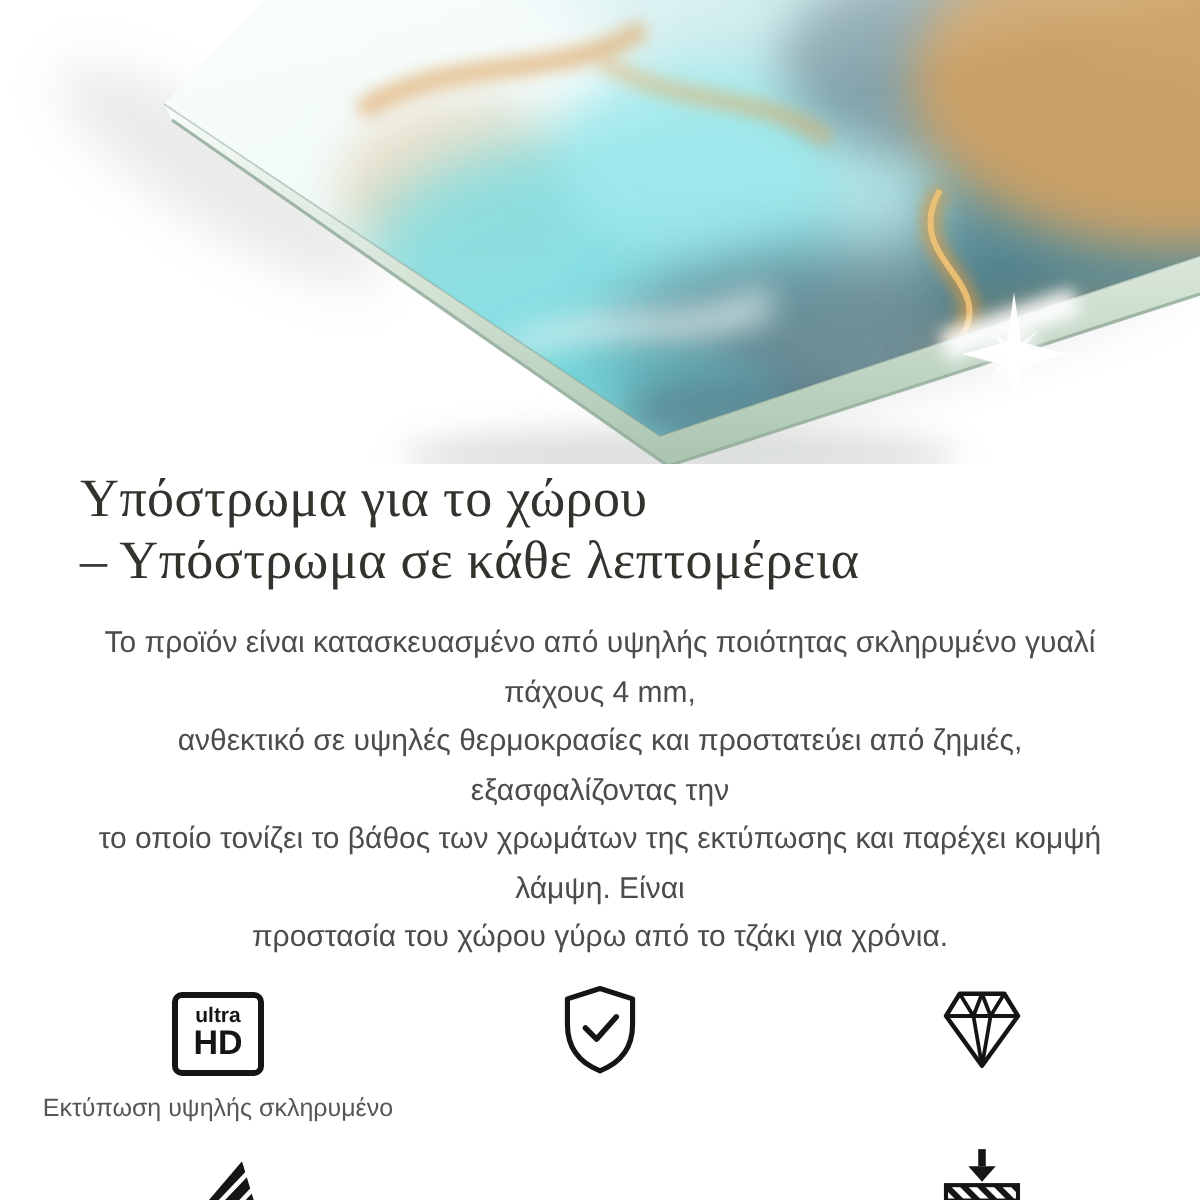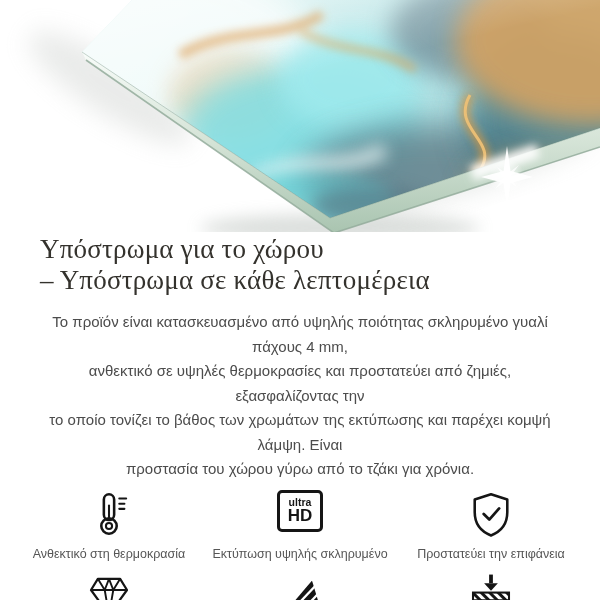--- a/index.html
+++ b/index.html
@@ -32,21 +32,21 @@
   .features{
     margin-top:8px;
     display:flex;flex-wrap:wrap;justify-content:space-between;
     padding:0 20px;
   }
   .feature{
     width:178px;margin-bottom:10px;
     display:flex;flex-direction:column;align-items:center;
   }
   .feature .icon-box{
-    height:48px;display:flex;align-items:flex-start;justify-content:center;
+    height:48px;display:flex;align-items:flex-end;justify-content:center;
     margin-bottom:8px;
   }
   .feature .label{
     font-size:12.5px;color:#565656;text-align:center;line-height:16px;
   }
   .uhd-box{
     width:40px;height:36px;border:3px solid #151515;border-radius:5px;
     display:flex;flex-direction:column;align-items:center;justify-content:center;
     color:#151515;
   }
@@ -146,55 +146,38 @@
     <div class="desc">
       <div>Το προϊόν είναι κατασκευασμένο από υψηλής ποιότητας σκληρυμένο γυαλί πάχους 4 mm,</div>
       <div>ανθεκτικό σε υψηλές θερμοκρασίες και προστατεύει από ζημιές, εξασφαλίζοντας την</div>
       <div>το οποίο τονίζει το βάθος των χρωμάτων της εκτύπωσης και παρέχει κομψή λάμψη. Είναι</div>
       <div>προστασία του χώρου γύρω από το τζάκι για χρόνια.</div>
     </div>
   </div>
 
   <div class="features">
 
-    <div class="feature">
-      <div class="icon-box">
-        <svg width="48" height="48" viewBox="0 0 56 56">
-          <g fill="none" stroke="#151515" stroke-width="3" stroke-linecap="round">
-            <rect x="22" y="5" width="12" height="30" rx="6"></rect>
-            <circle cx="28" cy="42" r="9"></circle>
-            <circle cx="28" cy="42" r="3.6" stroke-width="2.4"></circle>
-            <line x1="28" y1="18" x2="28" y2="33" stroke-width="2.4"></line>
-            <line x1="40" y1="10" x2="48" y2="10" stroke-width="2.4"></line>
-            <line x1="40" y1="16" x2="46" y2="16" stroke-width="2.4"></line>
-            <line x1="40" y1="22" x2="46" y2="22" stroke-width="2.4"></line>
-          </g>
-        </svg>
-      </div>
-      <div class="label">Ανθεκτικό στη θερμοκρασία</div>
-    </div>
 
     <div class="feature">
       <div class="icon-box">
         <div class="uhd-box">
           <div class="uhd-top">ultra</div>
           <div class="uhd-bottom">HD</div>
         </div>
       </div>
       <div class="label">Εκτύπωση υψηλής σκληρυμένο</div>
     </div>
 
     <div class="feature">
       <div class="icon-box">
         <svg width="48" height="48" viewBox="0 0 56 56">
           <path d="M28,5 L47,11 V26 C47,40 39.5,48.5 28,53 C16.5,48.5 9,40 9,26 V11 Z" fill="none" stroke="#151515" stroke-width="3" stroke-linejoin="round"></path>
           <path d="M19.5,28 L26,34.5 L37.5,21.5" fill="none" stroke="#151515" stroke-width="3.2" stroke-linecap="round" stroke-linejoin="round"></path>
         </svg>
       </div>
-      <div class="label">Προστατεύει την επιφάνεια</div>
     </div>
 
     <div class="feature">
       <div class="icon-box">
         <svg width="48" height="48" viewBox="0 0 56 56">
           <g fill="none" stroke="#151515" stroke-width="2.6" stroke-linejoin="round">
             <path d="M7,21 L15,8 H41 L49,21 L28,50 Z"></path>
             <path d="M7,21 H49" stroke-width="2.2"></path>
             <path d="M15,8 L23,21 L28,8 L33,21 L41,8" stroke-width="2.2"></path>
             <path d="M23,21 L28,50 L33,21" stroke-width="2.2"></path>

